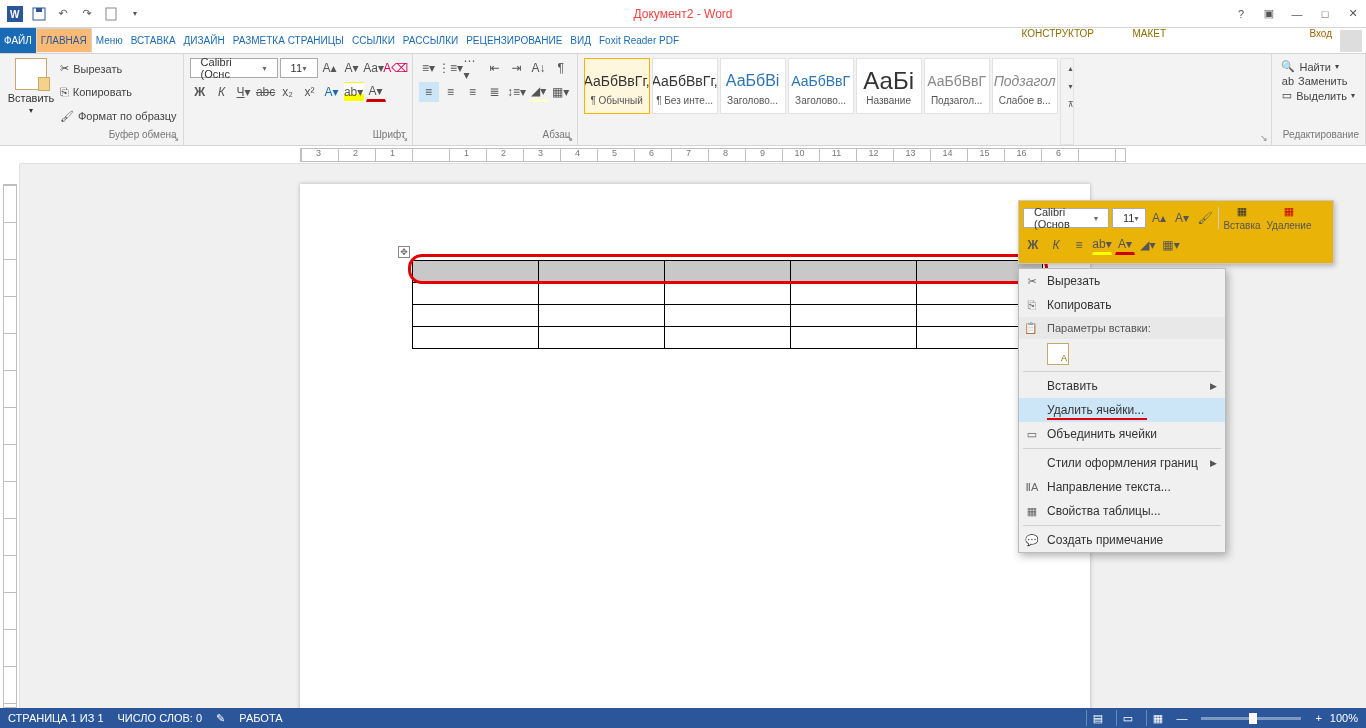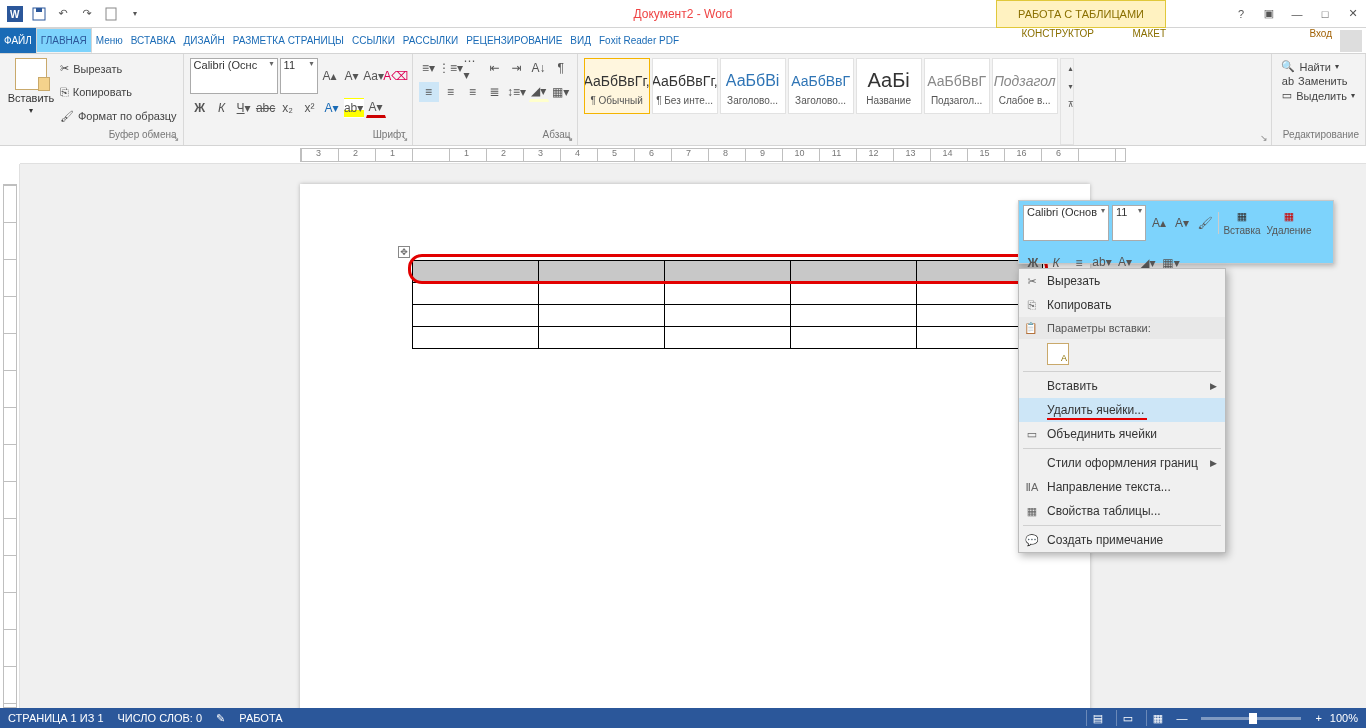--- a/index.html
+++ b/index.html
@@ -6,37 +6,37 @@
 *{box-sizing:border-box}
 .qat{height:28px;background:#fff;border-bottom:1px solid #d4d4d4;display:flex;align-items:center;padding:0 4px;position:relative}
 .qat .ql{width:22px;height:22px;display:flex;align-items:center;justify-content:center;margin-right:2px;color:#555}
 .qat .title{position:absolute;left:50%;transform:translateX(-50%);color:#ef4444;font-size:12px}
 .qat .tabletools{position:absolute;right:200px;top:0;height:28px;width:170px;background:#fff2c1;border:1px solid #e0c83a;display:flex;align-items:center;justify-content:center;color:#8a6f00;font-size:11px}
 .qat .winbtns{position:absolute;right:4px;display:flex;align-items:center;gap:10px;color:#555}
 .qat .winbtns span{width:18px;text-align:center}
 .tabs{height:26px;background:#fff;display:flex;align-items:stretch;border-bottom:1px solid #d4d4d4;position:relative}
 .tab{padding:0 4px;display:flex;align-items:center;color:#1a6bb6;font-size:10px;cursor:pointer}
 .tab.file{background:#1a6bb6;color:#fff}
-.tab.active{background:#7dd3fc;border:1px solid #d4d4d4;border-bottom:1px solid #f3f3f3;color:#2b579a}
+.tab.active{background:#fdba74;border:1px solid #d4d4d4;border-bottom:1px solid #f3f3f3;color:#2b579a}
 .tab.tool1{color:#8a6f00;position:absolute;right:268px}
 .tab.tool2{color:#8a6f00;position:absolute;right:196px}
 .tab.login{position:absolute;right:30px;color:#a16207}
 .tab.avatar{position:absolute;right:4px;width:22px;height:22px;background:#ddd;top:2px}
 .ribbon{height:92px;background:#f3f3f3;border-bottom:1px solid #d4d4d4;display:flex;position:relative}
 .group{border-right:1px solid #d9d9d9;padding:2px 6px 0 6px;display:flex;flex-direction:column;height:100%;position:relative}
 .group .body{flex:1;display:flex}
 .group .label{height:16px;font-size:10px;color:#777;text-align:right}
 .bigbtn{width:50px;display:flex;flex-direction:column;align-items:center;justify-content:flex-start;padding-top:2px;gap:2px}
 .bigbtn .ic{width:32px;height:32px;border:1px solid #c9a96b;background:#fff;position:relative}
 .bigbtn .ic::after{content:"";position:absolute;right:-4px;bottom:-2px;width:10px;height:12px;background:#f4d28c;border:1px solid #c9a96b}
 .clipside{display:flex;flex-direction:column;justify-content:space-around;padding:2px 0 2px 4px;gap:2px}
 .clipside div{display:flex;align-items:center;gap:4px;color:#444;font-size:11px;white-space:nowrap}
 .fontbox{display:flex;flex-direction:column;gap:4px;padding-top:2px}
 .row{display:flex;align-items:center;gap:2px}
-.combo{height:36px;border:1px solid #ababab;background:#fff;display:flex;align-items:flex-start;padding:0 3px;font-size:11px;color:#333}
+.combo{height:20px;border:1px solid #ababab;background:#fff;display:flex;align-items:center;padding:0 10px;font-size:11px;color:#333}
 .combo .arr{margin-left:auto;color:#666;font-size:8px}
 .ib{width:20px;height:20px;display:flex;align-items:center;justify-content:center;color:#555;border:1px solid transparent;font-size:12px}
 .styles{display:flex;align-items:stretch;gap:0;padding-top:2px}
 .stylebox{width:66px;height:56px;border:1px solid #e2e2e2;background:#fff;margin-right:2px;display:flex;flex-direction:column;align-items:center;justify-content:center;font-size:10px;color:#555;text-align:center;overflow:hidden}
 .stylebox .prev{font-size:14px;color:#333;height:28px;display:flex;align-items:center}
 .stylebox.sel{border-color:#f4b400;background:#fff6de}
 .editgroup{display:flex;flex-direction:column;gap:2px;padding:4px 4px 0 4px;font-size:11px;color:#444}
 .editgroup div{display:flex;align-items:center;gap:4px;white-space:nowrap}
 .rulerH{height:18px;background:#fff;border-bottom:1px solid #e0e0e0;position:relative;margin-left:20px}
 .rulerH .scale{position:absolute;left:280px;right:240px;top:2px;height:14px;background:repeating-linear-gradient(to right,#bfbfbf 0,#bfbfbf 1px,transparent 1px,transparent 37px);border:1px solid #bfbfbf}
@@ -46,21 +46,21 @@
 .rulerV{width:20px;background:#fff;border-right:1px solid #e0e0e0;position:relative}
 .rulerV .sc{position:absolute;top:20px;left:3px;width:14px;bottom:0;background:repeating-linear-gradient(to bottom,#bfbfbf 0,#bfbfbf 1px,transparent 1px,transparent 37px);border:1px solid #bfbfbf}
 .docarea{flex:1;background:#f0f0f0;position:relative;overflow:hidden}
 .page{position:absolute;left:280px;top:20px;width:790px;height:1050px;background:#fff;box-shadow:0 0 4px rgba(0,0,0,.25)}
 .tblwrap{position:absolute;left:392px;top:96px}
 .tblhandle{position:absolute;left:-14px;top:-14px;width:12px;height:12px;border:1px solid #888;background:#fff;font-size:9px;line-height:10px;text-align:center;color:#666}
 table.doc{border-collapse:collapse}
 table.doc td{border:1px solid #000;width:126px;height:22px;padding:0}
 table.doc tr.selrow td{background:#c8c8c8}
 .redring{position:absolute;left:388px;top:90px;width:640px;height:30px;border:3px solid #e20000;border-radius:14px;pointer-events:none}
-.minitool{position:absolute;left:998px;top:36px;width:316px;height:64px;background:#7dd3fc;border:1px solid #c8c8c8;box-shadow:1px 2px 5px rgba(0,0,0,.25);padding:4px;display:flex;flex-direction:column;gap:12px}
+.minitool{position:absolute;left:998px;top:36px;width:316px;height:64px;background:#eab308;border:1px solid #c8c8c8;box-shadow:1px 2px 5px rgba(0,0,0,.25);padding:4px;display:flex;flex-direction:column;gap:4px}
 .minitool .row{display:flex;align-items:center;gap:3px}
 .minitool .lab{font-size:10px;color:#555;margin-top:2px}
 .ctxmenu{position:absolute;left:998px;top:104px;width:208px;background:#f0f0f0;border:1px solid #bcbcbc;box-shadow:2px 3px 8px rgba(0,0,0,.3);font-size:12px;color:#333}
 .ctxmenu .mi{height:24px;display:flex;align-items:center;padding:0 8px 0 28px;position:relative}
 .ctxmenu .mi .ic{position:absolute;left:5px;width:16px;height:16px;display:flex;align-items:center;justify-content:center;font-size:11px;color:#666}
 .ctxmenu .mi.hov{background:#cde6f7}
 .ctxmenu .mi .arr{margin-left:auto;font-size:9px;color:#555}
 .ctxmenu .sep{height:1px;background:#d0d0d0;margin:2px 4px}
 .ctxmenu .hdr{height:22px;background:#e8e8e8;padding-left:28px;display:flex;align-items:center;color:#555;font-size:11px}
 .ctxmenu .pastebox{height:30px;padding-left:28px;display:flex;align-items:center}
@@ -92,21 +92,20 @@
     </div>
   <div class="ql">↶</div>
   <div class="ql">↷</div>
   <div class="ql">
       <svg width="12" height="14">
         <rect x="1" y="1" width="10" height="12" fill="#fff" stroke="#888"></rect>
       </svg>
     </div>
   <div class="ql" style="font-size:8px">▾</div>
   <div class="title">Документ2 - Word</div>
-  <div class="tabletools">РАБОТА С ТАБЛИЦАМИ</div>
   <div class="winbtns">
     <span>?</span>
     <span>▣</span>
     <span>—</span>
     <span>□</span>
     <span>✕</span>
   </div>
 </div>
 
 <div class="tabs">
@@ -235,21 +234,21 @@
           </div>
         <div class="stylebox">
             <div class="prev" style="color:#2e74b5;font-size:16px">АаБбВі</div>
             <div>Заголово...</div>
           </div>
         <div class="stylebox">
             <div class="prev" style="color:#2e74b5">АаБбВвГ</div>
             <div>Заголово...</div>
           </div>
         <div class="stylebox">
-            <div class="prev" style="font-size:20px">АаБі</div>
+            <div class="prev" style="font-size:24px">АаБі</div>
             <div>Название</div>
           </div>
         <div class="stylebox">
             <div class="prev" style="color:#888">АаБбВвГ</div>
             <div>Подзагол...</div>
           </div>
         <div class="stylebox">
             <div class="prev" style="color:#888;font-style:italic">Подзагол</div>
             <div>Слабое в...</div>
           </div>

